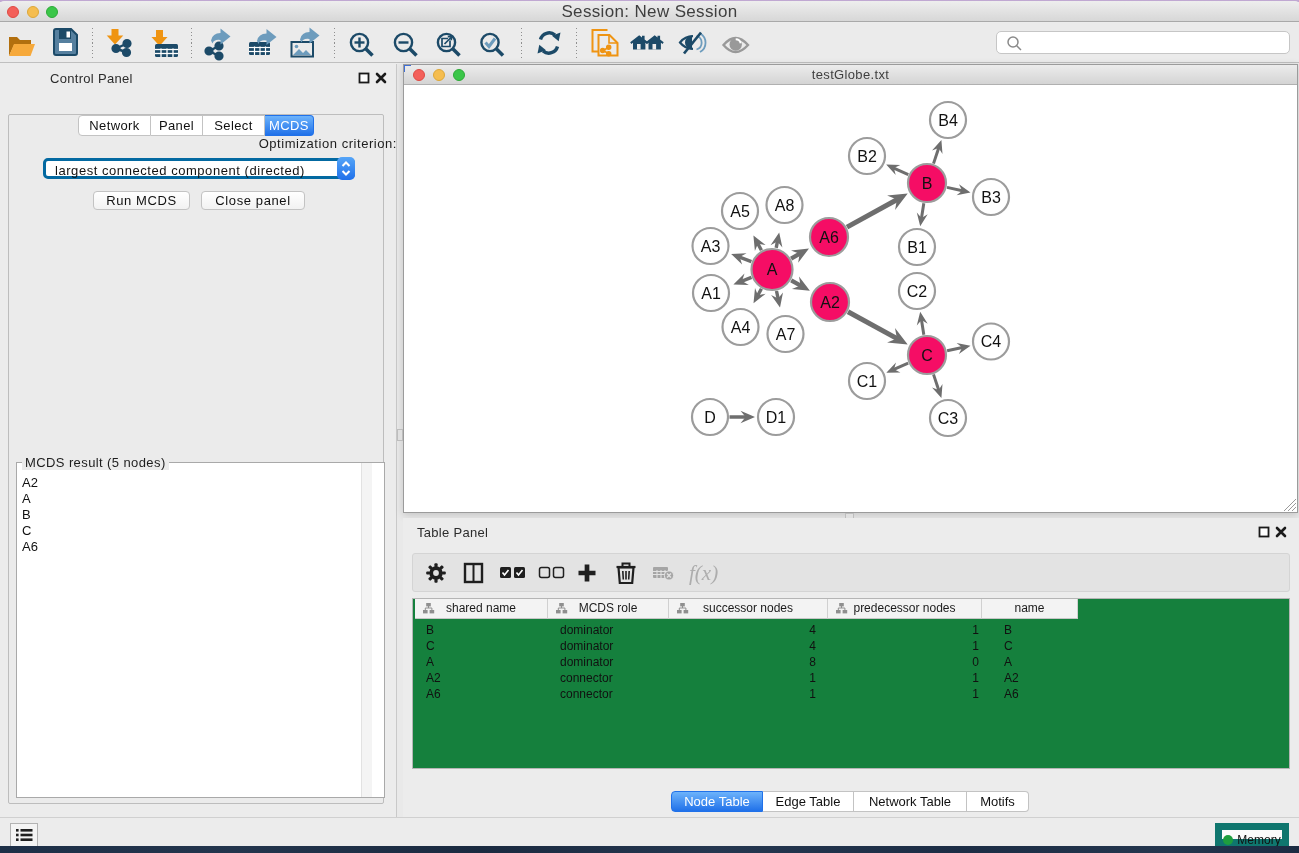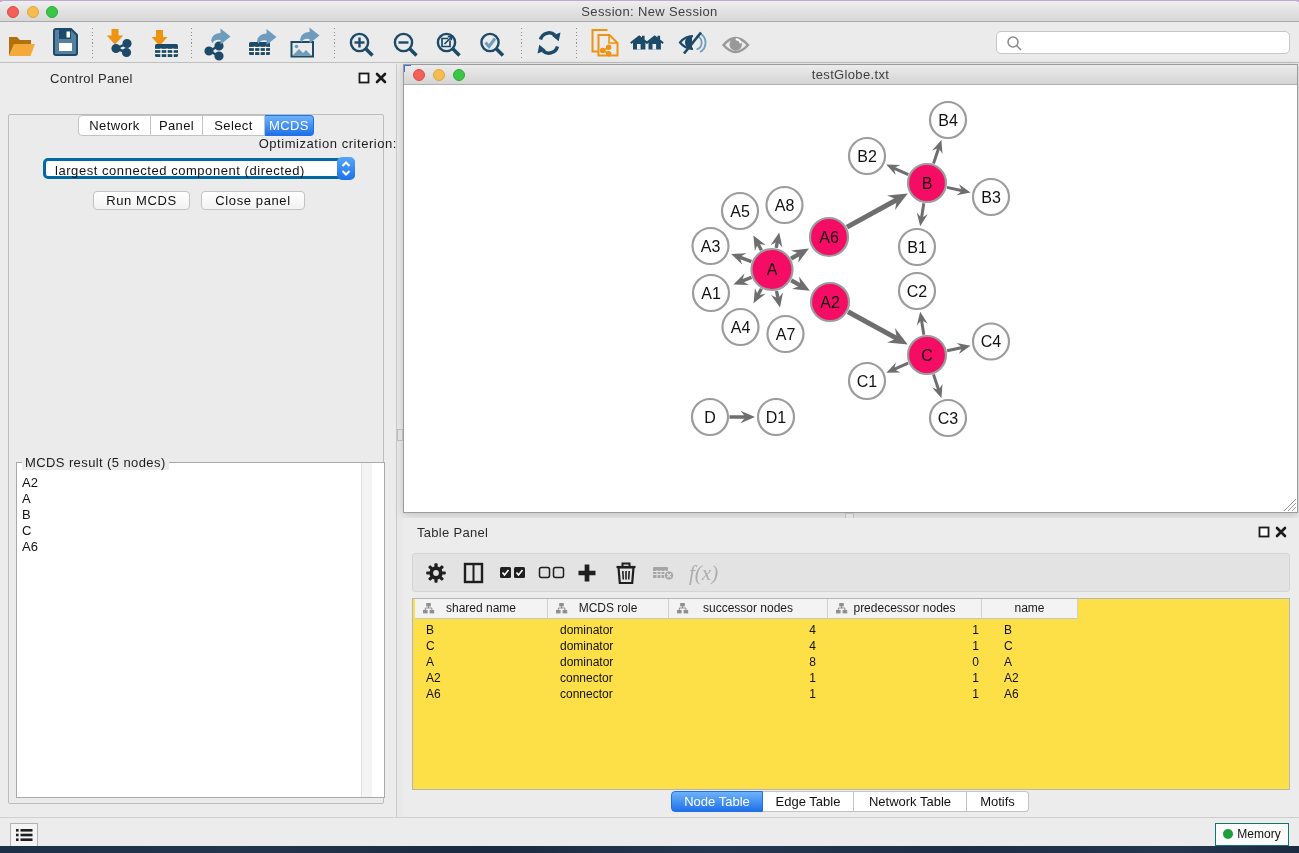--- a/index.html
+++ b/index.html
@@ -3,21 +3,21 @@
 <meta charset="utf-8">
 <style>
   * { margin:0; padding:0; box-sizing:border-box; }
   html,body { width:1299px; height:853px; overflow:hidden; }
   body { font-family:"Liberation Sans", sans-serif; background:#ececec; position:relative; }
   .abs { position:absolute; }
   
   #titlebar { left:0; top:1px; width:1299px; height:21px;
     background:linear-gradient(#eeeeee,#d7d7d7);
     border-bottom:1px solid #a9a9a9; border-radius:4px 4px 0 0;
-    text-align:center; font-size:13px; color:#3f3f3f; line-height:21px; letter-spacing:0.35px; }
+    text-align:center; font-size:17px; color:#3f3f3f; line-height:21px; letter-spacing:0.35px; }
   .tl { position:absolute; top:6px; width:12px; height:12px; border-radius:50%; }
   
   #toolbar { left:0; top:23px; width:1299px; height:40px; background:#ebebeb; border-bottom:1px solid #bfbfbf; }
   .sep { position:absolute; top:5px; height:30px; width:1px; background-image:repeating-linear-gradient(to bottom,#8f8f8f 0 1.2px,transparent 1.2px 3.6px); }
   #searchbox { position:absolute; left:996px; top:8px; width:294px; height:23px; background:#fff;
     border:1px solid #c6c6c6; border-radius:5px; }
   
   #cpanel { left:0; top:64px; width:397px; height:753px; background:#ececec; }
   .ptitle { font-size:13px; color:#2c2c2c; letter-spacing:0.3px; }
   .tabs { position:absolute; display:flex; font-size:13px; letter-spacing:0.4px; }
@@ -41,31 +41,31 @@
   
   #desktop { left:397px; top:64px; width:902px; height:753px; background:#e9e9e9; }
   #gwin { left:403px; top:64px; width:895px; height:449px; background:#fff; border:1px solid #9b9b9b;
     box-shadow:0 2px 8px rgba(0,0,0,0.16); }
   #gtitle { left:0; top:0; width:893px; height:20px; background:linear-gradient(#ececec,#d4d4d4);
     border-bottom:1px solid #b0b0b0; text-align:center; font-size:13px; color:#3f3f3f; line-height:20px; letter-spacing:0.35px; }
   .tls { position:absolute; top:4px; width:12px; height:12px; border-radius:50%; }
   
   #tpanel { left:403px; top:518px; width:896px; height:299px; background:#ececec; }
   #ttoolbar { position:absolute; left:9px; top:35px; width:878px; height:39px; background:#e3e3e3; border:1px solid #d4d4d4; border-radius:3px; }
-  #ttable { position:absolute; left:9px; top:80px; width:878px; height:192px; background:#fde047; border:1px solid #b5b5b5; }
+  #ttable { position:absolute; left:9px; top:80px; width:878px; height:171px; background:#15803d; border:1px solid #b5b5b5; }
   .th { position:absolute; top:0; height:20px; background:#f3f3f3; border-right:1px solid #d0d0d0; border-bottom:1px solid #c6c6c6;
     font-size:12px; color:#1b1b1b; text-align:center; line-height:19px; }
   .td { position:absolute; font-size:12px; color:#111; height:16px; line-height:16px; }
   .btabs { position:absolute; display:flex; font-size:13px; }
   
   #sbar { left:0; top:817px; width:1299px; height:29px; background:#ececec; border-top:1px solid #d0d0d0; }
   #bstrip { left:0; top:846px; width:1299px; height:7px;
     background:linear-gradient(90deg,#1d2f47 0%,#23354d 18%,#1a2a40 37%,#253750 55%,#1c2d45 74%,#24364e 90%,#1b2b42 100%); }
   #listbtn { position:absolute; left:10px; top:5px; width:28px; height:24px; background:#f4f4f4; border:1px solid #b3b3b3; }
-  #membtn { position:absolute; left:1215px; top:5px; width:74px; height:23px; background:#fbfbfb; border:1px solid #0f766e;
+  #membtn { position:absolute; left:1215px; top:5px; width:74px; height:23px; background:#fbfbfb; border:7px solid #0f766e;
     font-size:12px; color:#111; line-height:21px; text-align:center; }
 </style>
 </head>
 <body>
 <div class="abs" style="left:0;top:0;width:1299px;height:2px;background:#c0a8d2;"></div>
 <div class="abs" id="titlebar">Session: New Session</div>
 <div class="tl" style="left:7px;background:#f3605a;border:1px solid #df4a43;"></div>
 <div class="tl" style="left:27px;background:#f5bd4f;border:1px solid #dda738;"></div>
 <div class="tl" style="left:46px;background:#3bc649;border:1px solid #2daa38;"></div>
 

